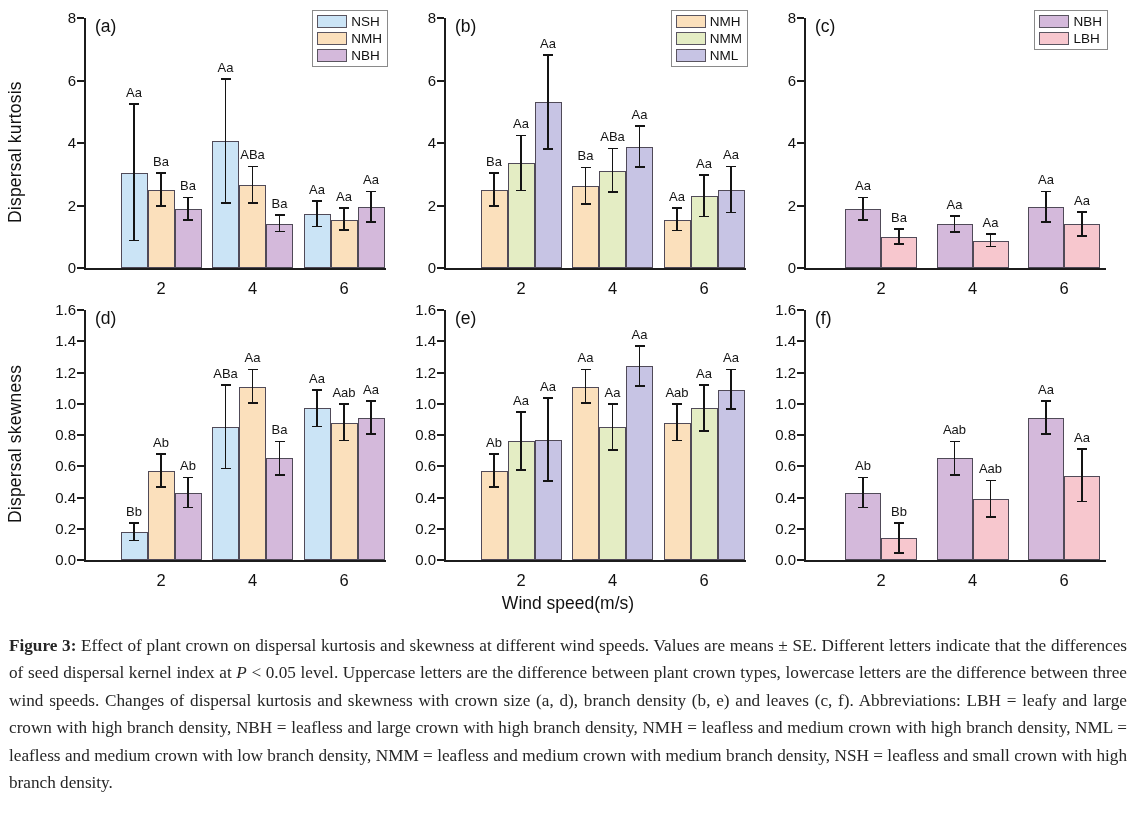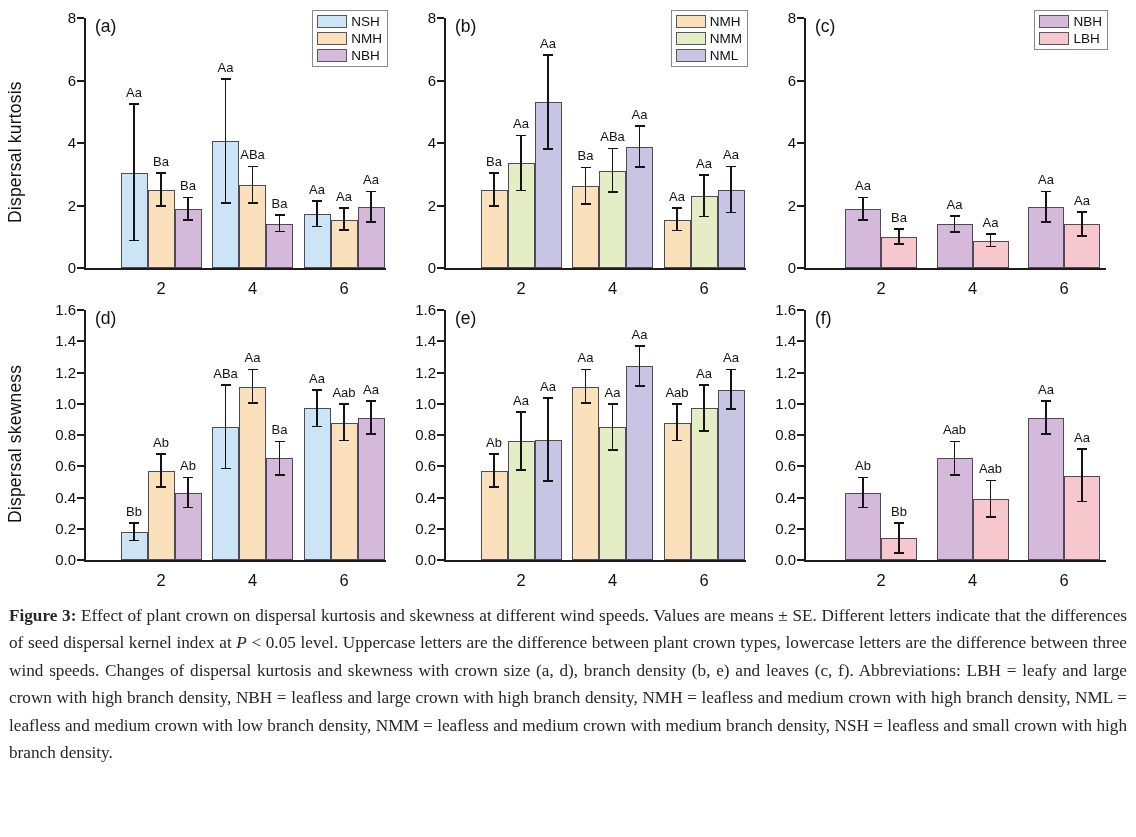--- a/index.html
+++ b/index.html
@@ -448,15 +448,16 @@
             <div class="err-cap" style="left: 235px; bottom: 125px;"></div>
             <div class="sig-label" style="left: 240px; bottom: 163.375px;">Aa</div>
             <div class="bar" style="left: 258px; width: 36px; height: 84.375px; background: rgb(247, 199, 206);"></div>
             <div class="err-line" style="left: 275.15px; bottom: 57.8125px; height: 53.125px;"></div>
             <div class="err-cap" style="left: 271px; bottom: 109.938px;"></div>
             <div class="err-cap" style="left: 271px; bottom: 57.8125px;"></div>
             <div class="sig-label" style="left: 276px; bottom: 114.938px;">Aa</div>
           </div>
         </div>
     </div>
+    <div class="xtitle">Wind speed(m/s)</div>
   </div>
   <div class="caption"><b>Figure 3:</b><span><span> Effect of plant crown on dispersal kurtosis and skewness at different wind speeds. Values are means ± SE. Different letters indicate that the differences of seed dispersal kernel index at </span><i>P</i><span> &lt; 0.05 level. Uppercase letters are the difference between plant crown types, lowercase letters are the difference between three wind speeds. Changes of dispersal kurtosis and skewness with crown size (a, d), branch density (b, e) and leaves (c, f). Abbreviations: LBH = leafy and large crown with high branch density, NBH = leafless and large crown with high branch density, NMH = leafless and medium crown with high branch density, NML = leafless and medium crown with low branch density, NMM = leafless and medium crown with medium branch density, NSH = leafless and small crown with high branch density.</span></span></div>
 </div>
 
 </body></html>

